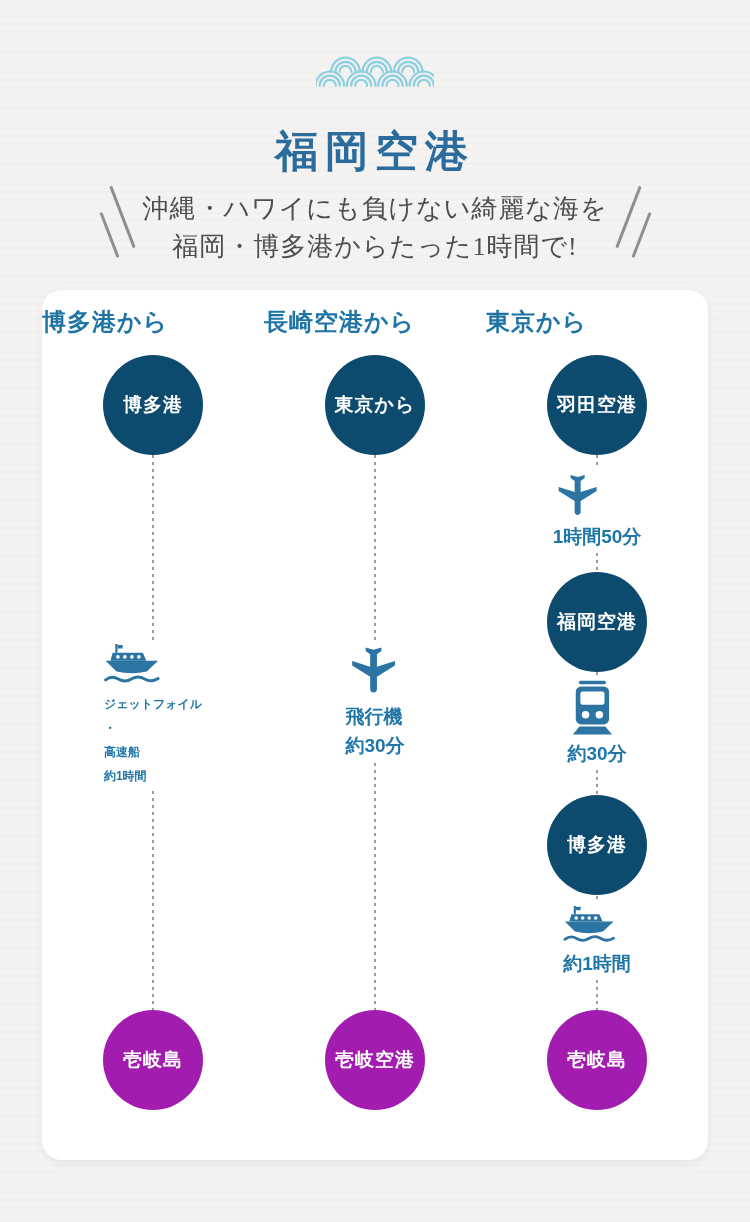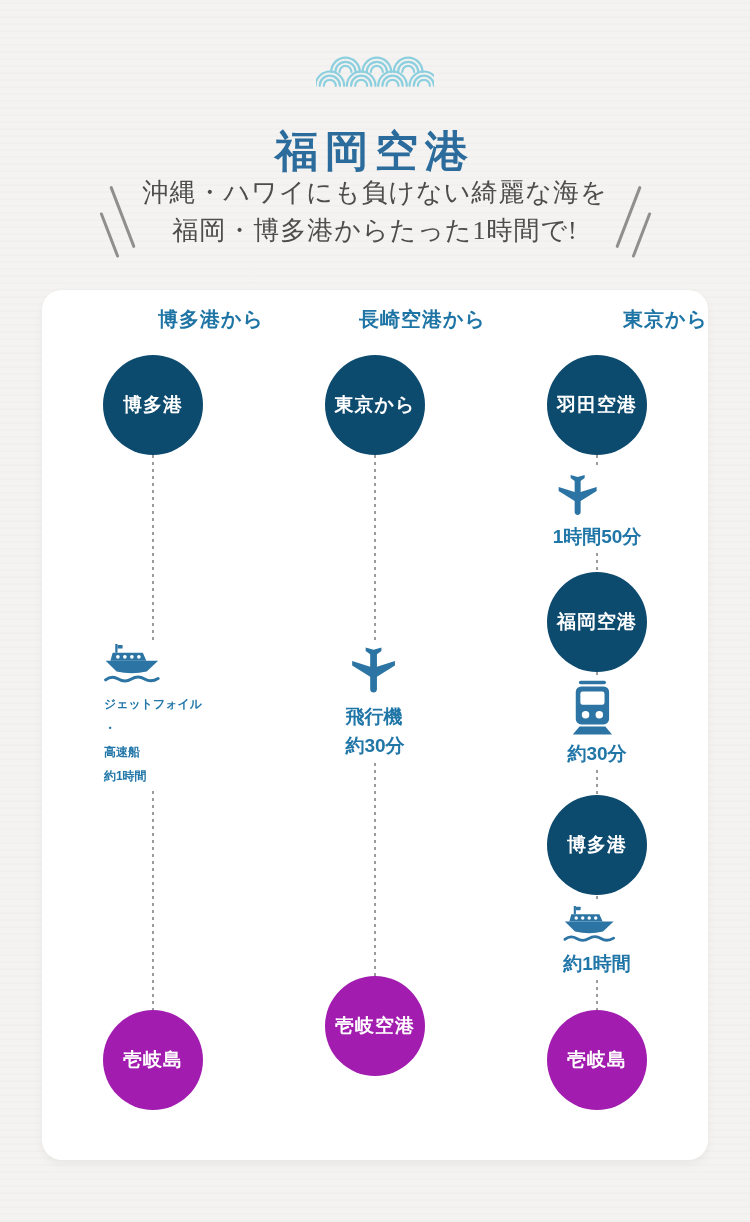--- a/index.html
+++ b/index.html
@@ -9,39 +9,39 @@
     background-image:repeating-linear-gradient(0deg, rgba(0,0,0,0.012) 0 2px, transparent 2px 7px);
     font-family:"Liberation Sans","DejaVu Sans",sans-serif;
   }
   .wave-icon{position:absolute;top:56px;left:50%;transform:translateX(-50%);}
   .page-title{
     position:absolute;top:94px;left:0;width:100%;text-align:center;
     font-family:"Liberation Serif","DejaVu Serif",serif;
     font-size:43px;font-weight:600;color:#2b6c9c;letter-spacing:7px;
   }
   .subtitle{
-    position:absolute;top:174px;left:25px;width:700px;text-align:center;
+    position:absolute;top:190px;left:25px;width:700px;text-align:center;
     font-family:"Liberation Serif","DejaVu Serif",serif;
     font-size:26px;line-height:38px;color:#4d4d4d;letter-spacing:1px;
   }
   .sl{position:absolute;width:3px;border-radius:2px;background:#8f8f8f;}
   .sl-l1{left:121px;top:184px;height:66px;transform:rotate(-21deg);}
   .sl-l2{left:108px;top:211px;height:48px;transform:rotate(-21deg);}
   .sl-r1{left:627px;top:184px;height:66px;transform:rotate(21deg);}
   .sl-r2{left:640px;top:211px;height:48px;transform:rotate(21deg);}
 
   .card{
     position:absolute;left:42px;top:290px;width:666px;height:870px;
     background:#ffffff;border-radius:20px;box-shadow:0 4px 10px rgba(0,0,0,0.05);
     display:flex;
   }
   .col{position:relative;width:222px;height:100%;}
   .col-header{
-    position:absolute;top:16px;left:0;width:100%;text-align:right;
-    font-size:20px;font-weight:bold;color:#1e74a5;letter-spacing:1px;z-index:2;
+    position:absolute;top:16px;left:0;width:100%;text-align:left;
+    font-size:24px;font-weight:bold;color:#1e74a5;letter-spacing:1px;z-index:2;
   }
   .dash{
     position:absolute;left:50%;margin-left:-1px;top:165px;height:605px;width:2px;z-index:0;
     background-image:repeating-linear-gradient(to bottom,#9c9c9c 0 3px,transparent 3px 7px);
   }
   .node{
     position:absolute;left:50%;transform:translateX(-50%);
     width:100px;height:100px;border-radius:50%;
     display:flex;align-items:center;justify-content:center;
     color:#fff;font-size:19px;font-weight:bold;letter-spacing:1px;z-index:2;white-space:nowrap;
@@ -123,21 +123,21 @@
     <div class="node blue" style="top:65px">東京から</div>
     <div class="leg" style="top:350px">
       <span class="icon">
         <svg width="54" height="54" viewBox="0 0 24 24">
           <path fill="#2b74a3" transform="rotate(180 12 12)" d="M21 16v-2l-8-5V3.5c0-.83-.67-1.5-1.5-1.5S10 2.67 10 3.5V9l-8 5v2l8-2.5V19l-2 1.5V22l3.5-1 3.5 1v-1.5L13 19v-5.5l8 2.5z"></path>
         </svg>
       </span>
       <div class="leg-label lg">飛行機</div>
       <div class="leg-label lg">約30分</div>
     </div>
-    <div class="node pink" style="top:686px">壱岐空港</div>
+    <div class="node pink" style="top:720px">壱岐空港</div>
   </div>
 
   <div class="col">
     <div class="col-header">東京から</div>
     <div class="dash"></div>
     <div class="node blue" style="top:65px">羽田空港</div>
 
     <div class="leg" style="top:178px">
       <span class="icon">
         <svg width="48" height="48" viewBox="0 0 24 24">

